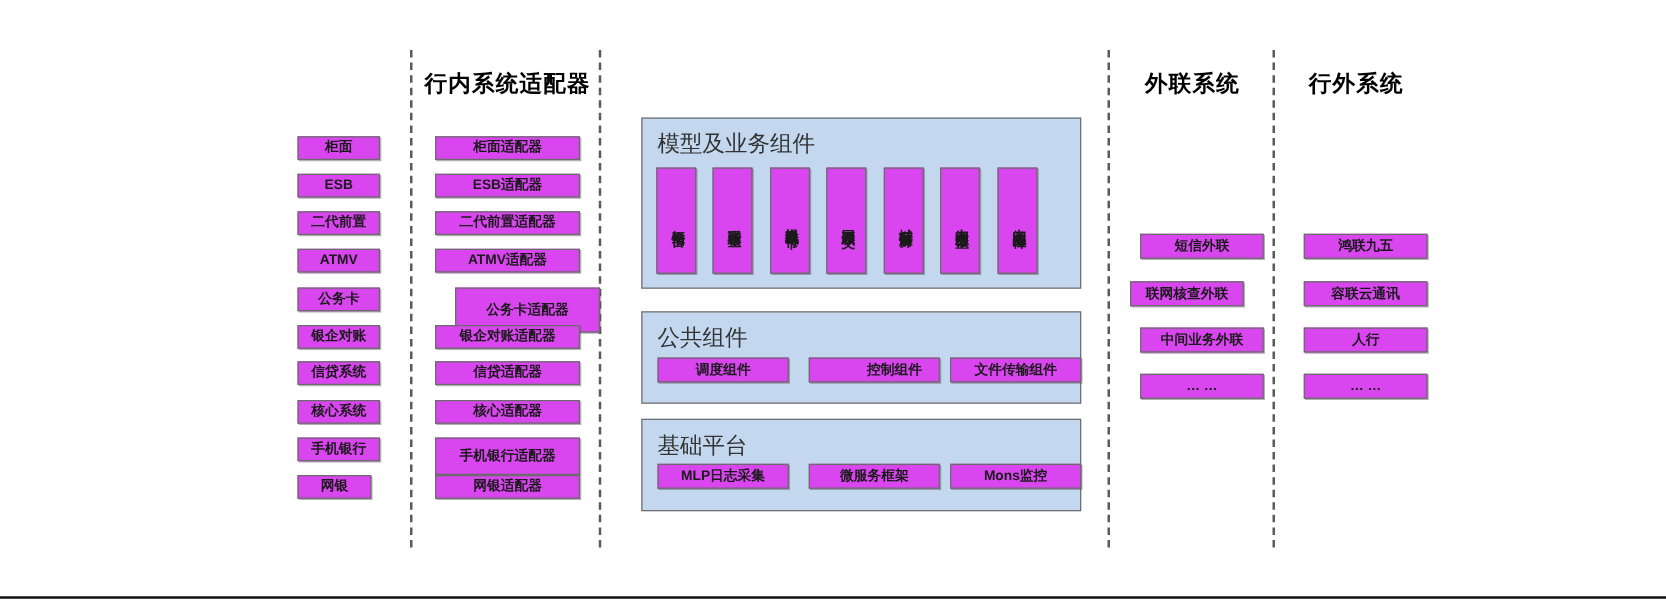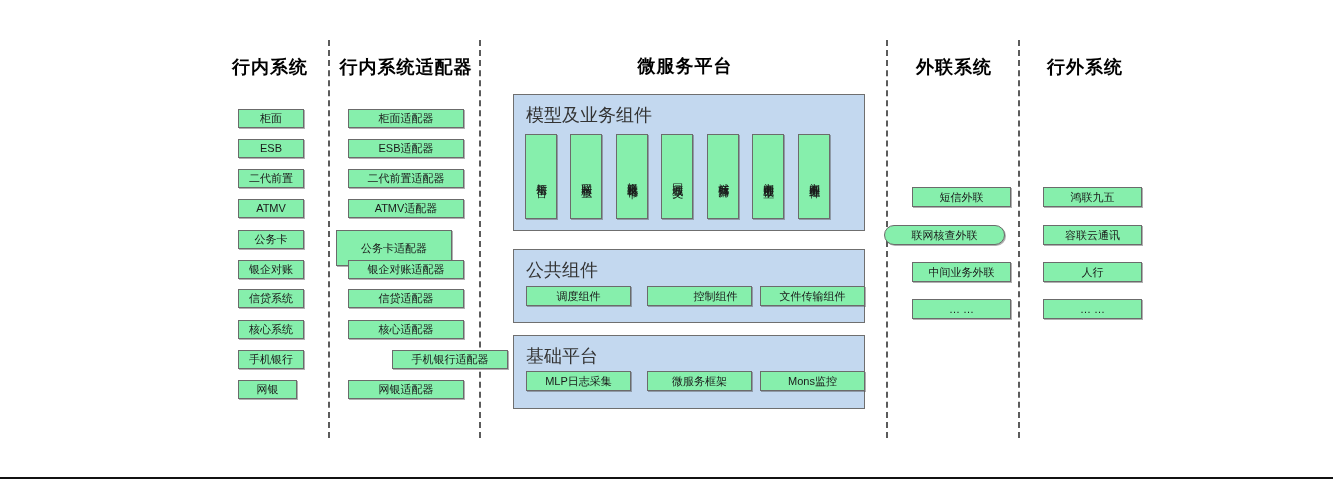--- a/index.html
+++ b/index.html
@@ -47,28 +47,28 @@
     font-weight: bold;
     color: #000000;
     letter-spacing: 1px;
     white-space: nowrap;
   }
 
   
   .node {
     position: absolute;
     box-sizing: border-box;
-    background: #86efac;
+    background: #d946ef;
     border: 1px solid #6b6b6b;
     box-shadow: 1px 1px 0 rgba(80,80,80,0.45);
     display: flex;
     align-items: center;
     justify-content: center;
     font-size: 11px;
-    font-weight: normal;
+    font-weight: bold;
     color: #1a1a1a;
     text-align: center;
     line-height: 1.15;
     white-space: nowrap;
   }
 
   
   .node.vertical {
     writing-mode: vertical-rl;
     text-orientation: upright;
@@ -99,50 +99,48 @@
 </head>
 <body>
 
 <div id="canvas">
 
   <div class="divider" style="left:328px;"></div>
   <div class="divider" style="left:479px;"></div>
   <div class="divider" style="left:886px;"></div>
   <div class="divider" style="left:1018px;"></div>
 
-  <div class="col-title" style="left:215px; top:55px; width:110px;">行内系统</div>
 
   <div class="col-title" style="left:336px; top:55px; width:140px;">行内系统适配器</div>
 
-  <div class="col-title" style="left:565px; top:54px; width:240px;">微服务平台</div>
 
   <div class="col-title" style="left:895px; top:55px; width:118px;">外联系统</div>
 
   <div class="col-title" style="left:1026px; top:55px; width:118px;">行外系统</div>
 
   <div class="node" style="left:238px; top:109px; width:66px; height:19px;">柜面</div>
   <div class="node" style="left:238px; top:139px; width:66px; height:19px;">ESB</div>
   <div class="node" style="left:238px; top:169px; width:66px; height:19px;">二代前置</div>
   <div class="node" style="left:238px; top:199px; width:66px; height:19px;">ATMV</div>
   <div class="node" style="left:238px; top:230px; width:66px; height:19px;">公务卡</div>
   <div class="node" style="left:238px; top:260px; width:66px; height:19px;">银企对账</div>
   <div class="node" style="left:238px; top:289px; width:66px; height:19px;">信贷系统</div>
   <div class="node" style="left:238px; top:320px; width:66px; height:19px;">核心系统</div>
   <div class="node" style="left:238px; top:350px; width:66px; height:19px;">手机银行</div>
   <div class="node" style="left:238px; top:380px; width:59px; height:19px;">网银</div>
 
   <div class="node" style="left:348px; top:109px; width:116px; height:19px;">柜面适配器</div>
   <div class="node" style="left:348px; top:139px; width:116px; height:19px;">ESB适配器</div>
   <div class="node" style="left:348px; top:169px; width:116px; height:19px;">二代前置适配器</div>
   <div class="node" style="left:348px; top:199px; width:116px; height:19px;">ATMV适配器</div>
-  <div class="node" style="left:336px; top:230px; width:116px; height:36px;">公务卡适配器</div>
+  <div class="node" style="left:364px; top:230px; width:116px; height:36px;">公务卡适配器</div>
   <div class="node" style="left:348px; top:260px; width:116px; height:19px;">银企对账适配器</div>
   <div class="node" style="left:348px; top:289px; width:116px; height:19px;">信贷适配器</div>
   <div class="node" style="left:348px; top:320px; width:116px; height:19px;">核心适配器</div>
-  <div class="node" style="left:348px; top:350px; width:116px; height:19px;margin-left:44px;">手机银行适配器</div>
+  <div class="node" style="left:348px; top:350px; width:116px; height:30px;">手机银行适配器</div>
   <div class="node" style="left:348px; top:380px; width:116px; height:19px;">网银适配器</div>
 
   <div class="panel" style="left:513px; top:94px; width:352px; height:137px;">
     <div class="panel-label">模型及业务组件</div>
   </div>
   <div class="node vertical" style="left:525px; top:134px; width:32px; height:85px;">短信平台</div>
   <div class="node vertical" style="left:570px; top:134px; width:32px; height:85px;">联网核查</div>
   <div class="node vertical" style="left:616px; top:134px; width:32px; height:85px;">银联及银行卡</div>
   <div class="node vertical" style="left:661px; top:134px; width:32px; height:85px;">同城票交</div>
   <div class="node vertical" style="left:707px; top:134px; width:32px; height:85px;">城商行清算</div>
@@ -157,21 +155,21 @@
   <div class="node" style="left:760px; top:286px; width:105px; height:20px;">文件传输组件</div>
 
   <div class="panel" style="left:513px; top:335px; width:352px; height:74px;">
     <div class="panel-label">基础平台</div>
   </div>
   <div class="node" style="left:526px; top:371px; width:105px; height:20px;">MLP日志采集</div>
   <div class="node" style="left:647px; top:371px; width:105px; height:20px;">微服务框架</div>
   <div class="node" style="left:760px; top:371px; width:105px; height:20px;">Mons监控</div>
 
   <div class="node" style="left:912px; top:187px; width:99px; height:20px;">短信外联</div>
-  <div class="node" style="left:884px; top:225px; width:121px; height:20px;border-radius:10px;">联网核查外联</div>
+  <div class="node" style="left:904px; top:225px; width:91px; height:20px;">联网核查外联</div>
   <div class="node" style="left:912px; top:262px; width:99px; height:20px;">中间业务外联</div>
   <div class="node" style="left:912px; top:299px; width:99px; height:20px;">… …</div>
 
   <div class="node" style="left:1043px; top:187px; width:99px; height:20px;">鸿联九五</div>
   <div class="node" style="left:1043px; top:225px; width:99px; height:20px;">容联云通讯</div>
   <div class="node" style="left:1043px; top:262px; width:99px; height:20px;">人行</div>
   <div class="node" style="left:1043px; top:299px; width:99px; height:20px;">… …</div>
 
   <div class="bottom-rule"></div>
 

